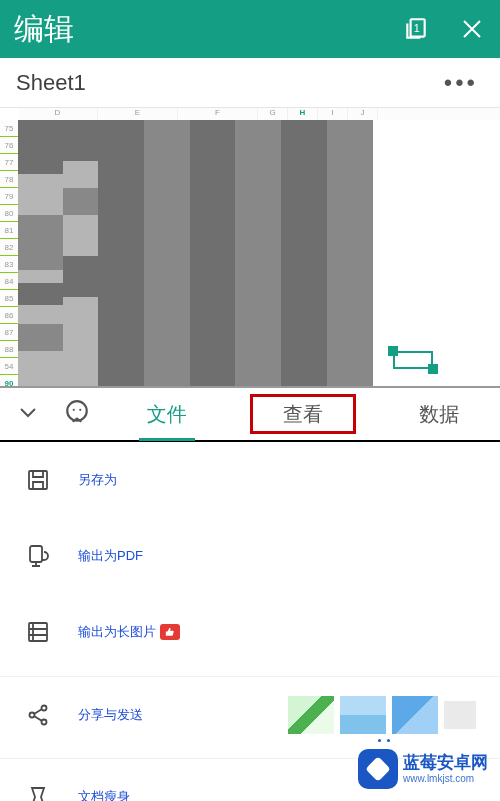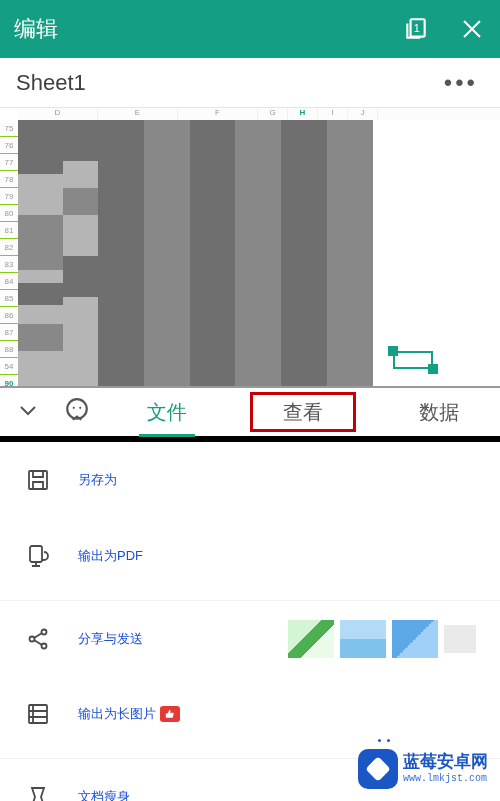--- a/index.html
+++ b/index.html
@@ -1,18 +1,18 @@
 <!DOCTYPE html>
 <html><head>
   <meta charset="utf-8">
   <style>
     * { margin: 0; padding: 0; box-sizing: border-box; }
     body { width: 500px; height: 801px; font-family: -apple-system, "Helvetica Neue", Arial, sans-serif; background: #fff; overflow: hidden; position: relative; }
     .header { background: #149e83; height: 58px; display: flex; align-items: center; padding: 0 14px; color: #fff; }
-    .header-title { font-size: 22px; font-weight: 300; flex: 1; }
+    .header-title { font-size: 30px; font-weight: 300; flex: 1; }
     .header-icons { display: flex; gap: 28px; align-items: center; }
     .hdr-ico { width: 28px; height: 28px; display: flex; align-items: center; justify-content: center; }
     .hdr-ico svg { stroke: #fff; fill: none; stroke-width: 2; }
     .tab-bar { height: 50px; display: flex; align-items: center; border-bottom: 1px solid #e5e5e5; padding: 0 16px; }
     .sheet-name { color: #404040; font-size: 22px; flex: 1; }
     .more-dots { letter-spacing: 3px; font-size: 24px; color: #555; padding-right: 6px; }
     .sheet-area { position: relative; height: 280px; background: #fff; overflow: hidden; border-bottom: 2px solid #999; }
     .col-headers { position: absolute; top: 0; left: 18px; right: 0; height: 12px; display: flex; font-size: 8px; color: #999; background: #fcfcfc; }
     .col-h { flex: 0 0 80px; text-align: center; border-right: 1px solid #f0f0f0; }
     .col-h.sm { flex: 0 0 30px; }
@@ -23,21 +23,21 @@
     .data-region { position: absolute; top: 12px; left: 18px; width: 355px; height: 272px; display: flex; }
     .data-col { flex: 1; position: relative; }
     .d1 { background: #6f6f6f; }
     .d2 { background: #888; }
     .d3 { background: #b5b5b5; }
     .data-col .chunk { position: absolute; left:0; right:0; }
     .sel-marker { position: absolute; }
     .sel-marker .bx { width: 40px; height: 18px; border: 2px solid #149e83; position: absolute; top: 5px; left: 5px; }
     .sel-marker .h1 { width: 10px; height: 10px; background: #149e83; position: absolute; top: 0; left: 0; }
     .sel-marker .h2 { width: 10px; height: 10px; background: #149e83; position: absolute; top: 18px; left: 40px; }
-    .tool-tabs { height: 54px; display: flex; border-bottom: 6px solid #000000; }
+    .tool-tabs { height: 54px; display: flex; border-bottom: 2px solid #000000; }
     .tl-left { display: flex; gap: 24px; padding: 0 16px; align-items: center; }
     .tl-left svg { stroke: #555; fill: none; stroke-width: 2; }
     .tl-tabs { flex: 1; display: flex; justify-content: space-around; align-items: center; height: 100%; }
     .tl-tab { font-size: 20px; color: #555; padding: 0 18px; height: 100%; display: flex; align-items: center; position: relative; }
     .tl-tab.active { color: #149e83; font-weight: 500; }
     .tl-tab.active::after { content: ''; position: absolute; bottom: -1px; left: 10px; right: 10px; height: 3px; background: #149e83; }
     .tl-tab.hl { border: 3px solid #c40006; padding: 0 30px; height: 40px; }
     .panel { background: #fff; }
     .item { display: flex; align-items: center; padding: 0 24px; height: 76px; position: relative; }
     .item-ico { width: 28px; height: 28px; margin-right: 26px; display: flex; align-items: center; justify-content: center; }
@@ -45,21 +45,21 @@
     .item-text { font-size: 13px; color: #1d4ed8; }
     .item.sep { border-top: 1px solid #f0f0f0; margin-top: 6px; }
     .badge { width: 20px; height: 16px; background: #e53935; border-radius: 3px; margin-left: 4px; display: flex; align-items: center; justify-content: center; }
     .badge svg { fill: #fff; stroke: none; }
     .thumbs { position: absolute; right: 24px; display: flex; gap: 6px; align-items: center; }
     .th { width: 46px; height: 38px; }
     .th1 { background: linear-gradient(135deg, #d4f5d4 40%, #4caf50 40%, #4caf50 60%, #eafbea 60%); }
     .th2 { background: linear-gradient(180deg, #b3daf7 50%, #7fc3ed 50%); }
     .th3 { background: linear-gradient(135deg, #5da8e6 50%, #a0d0f5 50%); }
     .th4 { background: #eaeaea; width: 32px; height: 28px; }
-    .wm { position: absolute; bottom: 12px; right: 12px; display: flex; align-items: center; gap: 5px; color: #1b57c4; font-family: Liberation Mono, monospace; }
+    .wm { position: absolute; bottom: 12px; right: 12px; display: flex; align-items: center; gap: 5px; color: #1b57c4; }
     .wm .logo { width: 40px; height: 40px; background: #1b57c4; border-radius: 10px; display: flex; align-items: center; justify-content: center; position: relative; }
     .wm .logo::before { content: ''; width: 18px; height: 18px; background: #fff; border-radius: 4px; transform: rotate(45deg); }
     .wm .droid { position: absolute; top: -14px; right: 4px; width: 20px; height: 14px; background: #fff; border-radius: 10px 10px 0 0; }
     .wm .droid::before, .wm .droid::after { content:''; position: absolute; top: 4px; width: 3px; height: 3px; background: #1b57c4; border-radius: 50%; }
     .wm .droid::before { left: 4px; } .wm .droid::after { right: 4px; }
     .wm-text { display: flex; flex-direction: column; line-height: 1.15; }
     .wm-text .cn { font-size: 17px; font-weight: 700; }
     .wm-text .url { font-size: 10px; opacity: 0.85; }
   </style>
 </head>
@@ -186,51 +186,51 @@
   </div>
   <div class="item">
     <div class="item-ico">
         <svg width="24" height="24" viewBox="0 0 24 24">
           <rect x="4" y="2" width="12" height="16" rx="2"></rect>
           <path d="M10 18 v4 M6 22 h8 M18 8 a4 4 0 0 1 0 8 h-2"></path>
         </svg>
       </div>
     <div class="item-text">输出为PDF</div>
   </div>
+  <div class="item">
+    <div class="item-ico">
+        <svg width="24" height="24" viewBox="0 0 24 24">
+          <rect x="3" y="3" width="18" height="18" rx="1"></rect>
+          <path d="M3 9 h18 M3 15 h18 M7 3 v18"></path>
+        </svg>
+      </div>
+    <div class="item-text">输出为长图片</div>
+    <div class="badge">
+        <svg width="10" height="10" viewBox="0 0 24 24">
+          <path d="M2 21 h4 v-10 h-4 z M6 11 l5 -9 c2 0 3 2 2 4 l-1 3 h7 c1 0 2 1 2 2 l-2 8 c0 1 -1 2 -2 2 h-11 z"></path>
+        </svg>
+      </div>
+  </div>
   <div class="item sep">
     <div class="item-ico">
         <svg width="24" height="24" viewBox="0 0 24 24">
           <circle cx="6" cy="12" r="2.5"></circle>
           <circle cx="18" cy="5" r="2.5"></circle>
           <circle cx="18" cy="19" r="2.5"></circle>
           <path d="M8 11 L16 6 M8 13 L16 18"></path>
         </svg>
       </div>
     <div class="item-text">分享与发送</div>
     <div class="thumbs">
       <div class="th th1"></div>
         <div class="th th2"></div>
         <div class="th th3"></div>
         <div class="th th4"></div>
     </div>
   </div>
-  <div class="item">
-    <div class="item-ico">
-        <svg width="24" height="24" viewBox="0 0 24 24">
-          <rect x="3" y="3" width="18" height="18" rx="1"></rect>
-          <path d="M3 9 h18 M3 15 h18 M7 3 v18"></path>
-        </svg>
-      </div>
-    <div class="item-text">输出为长图片</div>
-    <div class="badge">
-        <svg width="10" height="10" viewBox="0 0 24 24">
-          <path d="M2 21 h4 v-10 h-4 z M6 11 l5 -9 c2 0 3 2 2 4 l-1 3 h7 c1 0 2 1 2 2 l-2 8 c0 1 -1 2 -2 2 h-11 z"></path>
-        </svg>
-      </div>
-  </div>
   <div class="item sep">
     <div class="item-ico">
         <svg width="24" height="24" viewBox="0 0 24 24">
           <path d="M6 3 h12 l-3 9 l3 9 h-12 l3 -9 z"></path>
         </svg>
       </div>
     <div class="item-text">文档瘦身</div>
   </div>
 </div>
 

